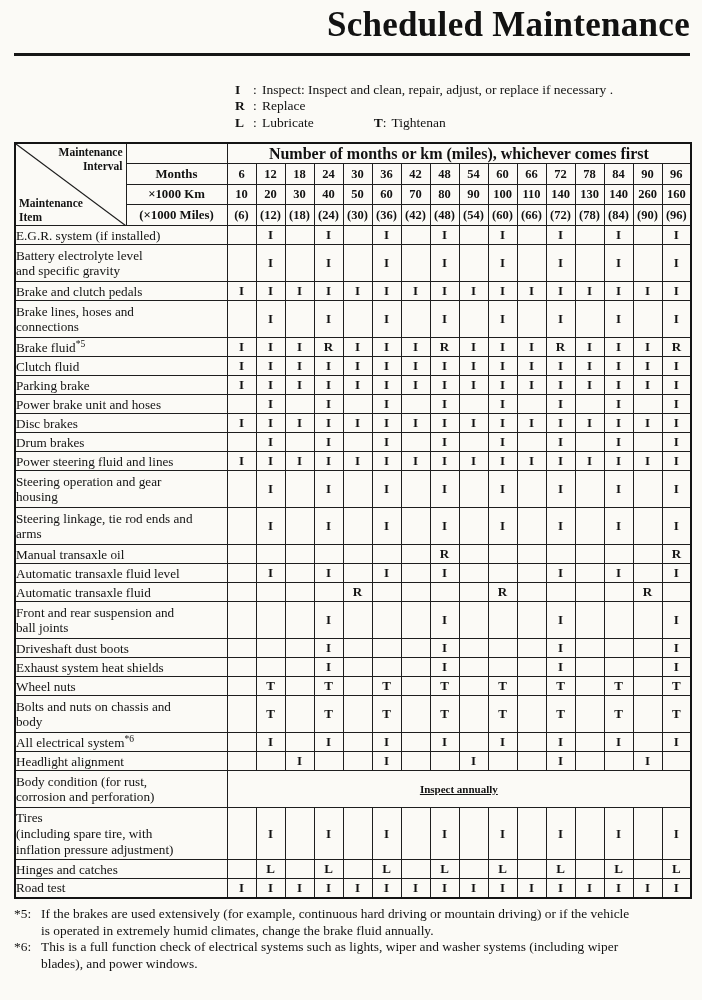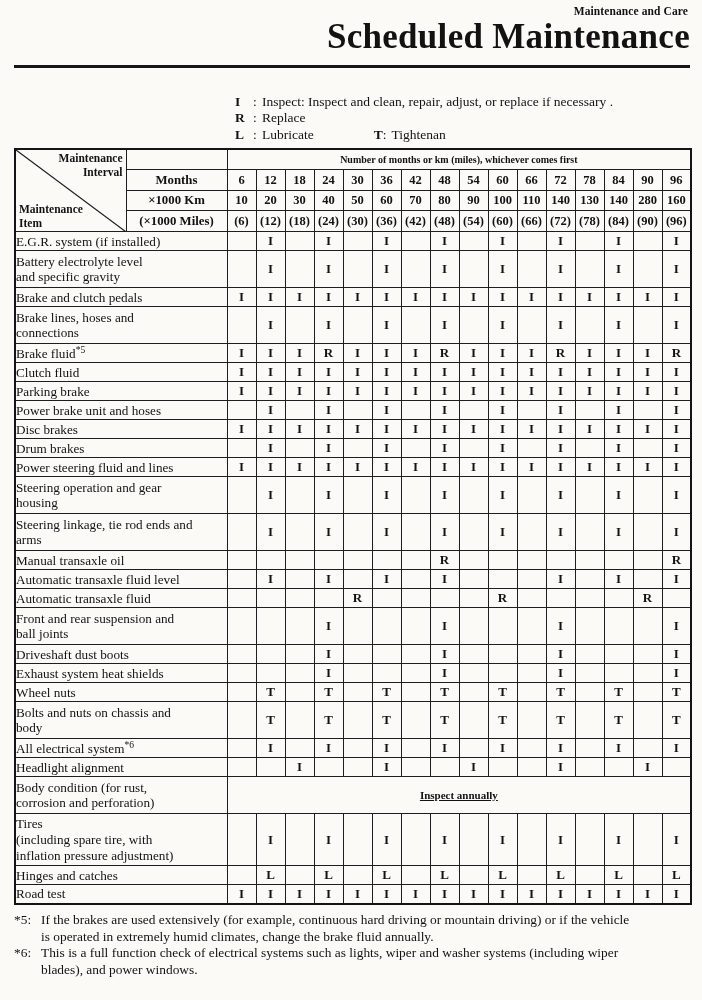--- a/index.html
+++ b/index.html
@@ -25,58 +25,57 @@
   .legend{margin:26px 0 0 221px;font-size:13.5px;line-height:1.24;}
   .legend-row{display:flex;align-items:baseline;}
   .legend .sym{font-weight:bold;width:13px;flex:0 0 13px;}
   .legend .sep{width:14px;flex:0 0 14px;text-align:center;}
   .legend .t-group{display:flex;margin-left:60px;align-items:baseline;}
   .legend .t-group .sym{width:auto;flex:0 0 auto;}
   .legend .t-group .sep{width:auto;flex:0 0 auto;margin-right:5px;text-align:left;}
 
   table.sched{
     border-collapse:collapse;table-layout:fixed;width:676px;
-    margin-top:4px;border:2px solid #141414;
+    margin-top:10px;border:2px solid #141414;
   }
   table.sched td{border:1px solid #1e1e1e;padding:0;overflow:hidden;}
 
   tr.hdr1{height:21px;} tr.hdr2{height:21px;} tr.hdr3{height:20px;} tr.hdr4{height:21px;}
   tr.rh1{height:19px;} tr.rh2{height:37px;padding-left:34px;} tr.rh3{height:52px;}
 
   td.diag{position:relative;}
   td.diag svg{position:absolute;left:0;top:0;width:100%;height:100%;display:block;}
   .corner-top{
     position:absolute;top:1px;right:3px;text-align:right;
     font-weight:bold;font-size:11.5px;line-height:1.22;white-space:pre-line;
   }
   .corner-bottom{
     position:absolute;bottom:1px;left:3px;text-align:left;
     font-weight:bold;font-size:11.5px;line-height:1.22;white-space:pre-line;
   }
-  td.span-header{font-weight:bold;text-align:center;font-size:10px;}
+  td.span-header{font-weight:bold;text-align:center;font-size:16px;}
   td.interval-label{font-weight:bold;text-align:center;font-size:12.8px;}
   td.num{font-weight:bold;text-align:center;font-size:12.5px;}
 
   td.item-cell{font-size:13.2px;padding:1px 2px 1px 3px;line-height:1.2;vertical-align:middle;}
   td.item-cell .item-text{white-space:pre-line;}
   td.item-cell sup{font-size:9.5px;line-height:0;}
   td.mark{text-align:center;font-weight:bold;font-size:13px;}
   td.annual{text-align:center;font-weight:bold;font-size:11px;text-decoration:underline;}
 
   .footnotes{margin-top:7px;font-size:13.4px;line-height:1.24;}
   .fn{display:flex;}
   .fn-marker{flex:0 0 27px;width:27px;}
   .fn-text{white-space:pre-line;}
 </style>
 </head>
 <body>
 
 <div class="page">
 
-  <div class="eyebrow">Maintenance and Care</div>
   <div class="title">Scheduled Maintenance</div>
   <div class="rule"></div>
 
   <div class="legend">
     <div class="legend-row">
       <span class="sym">I</span>
         <span class="sep">:</span>
         <span>Inspect: Inspect and clean, repair, adjust, or replace if necessary .</span>
     </div>
     <div class="legend-row">
@@ -145,21 +144,21 @@
           <td class="num">50</td>
           <td class="num">60</td>
           <td class="num">70</td>
           <td class="num">80</td>
           <td class="num">90</td>
           <td class="num">100</td>
           <td class="num">110</td>
           <td class="num">140</td>
           <td class="num">130</td>
           <td class="num">140</td>
-          <td class="num">280</td>
+          <td class="num">260</td>
           <td class="num">160</td>
         </tr>
         <tr class="hdr4">
           <td class="interval-label">(×1000 Miles)</td>
           <td class="num">(6)</td>
           <td class="num">(12)</td>
           <td class="num">(18)</td>
           <td class="num">(24)</td>
           <td class="num">(30)</td>
           <td class="num">(36)</td>

